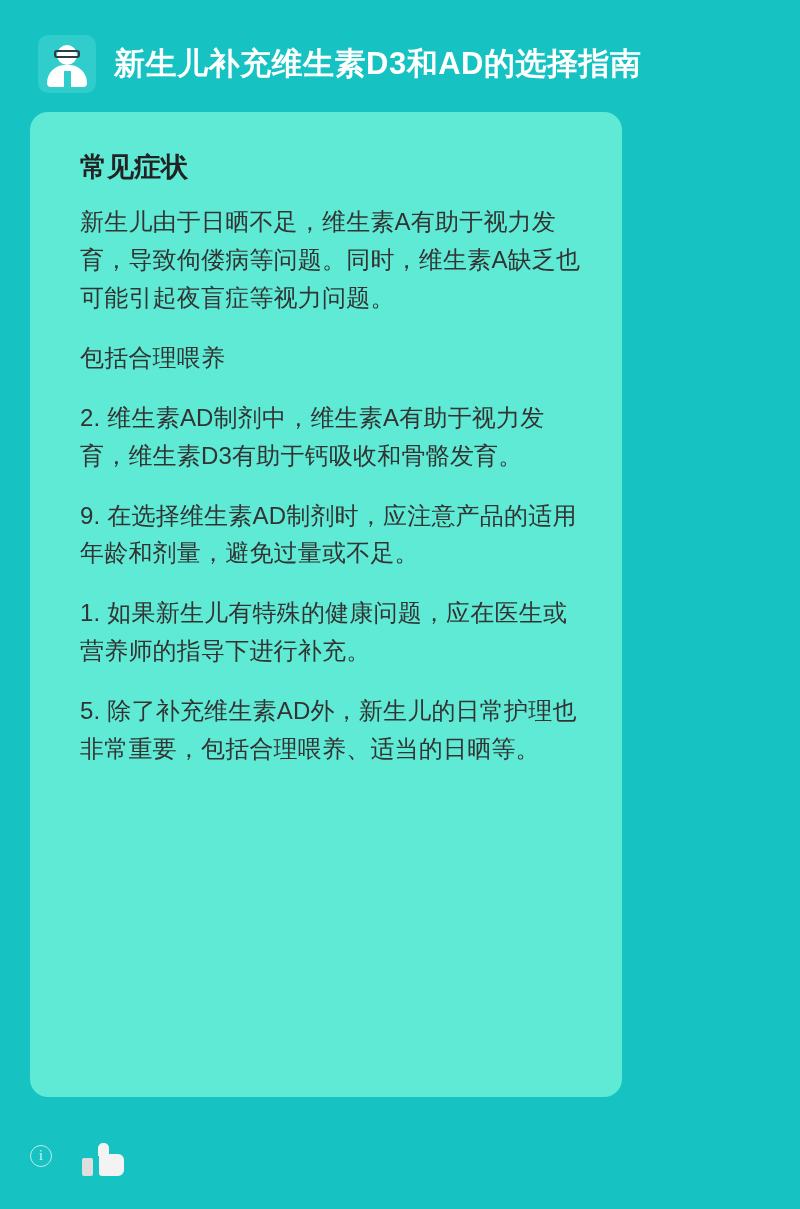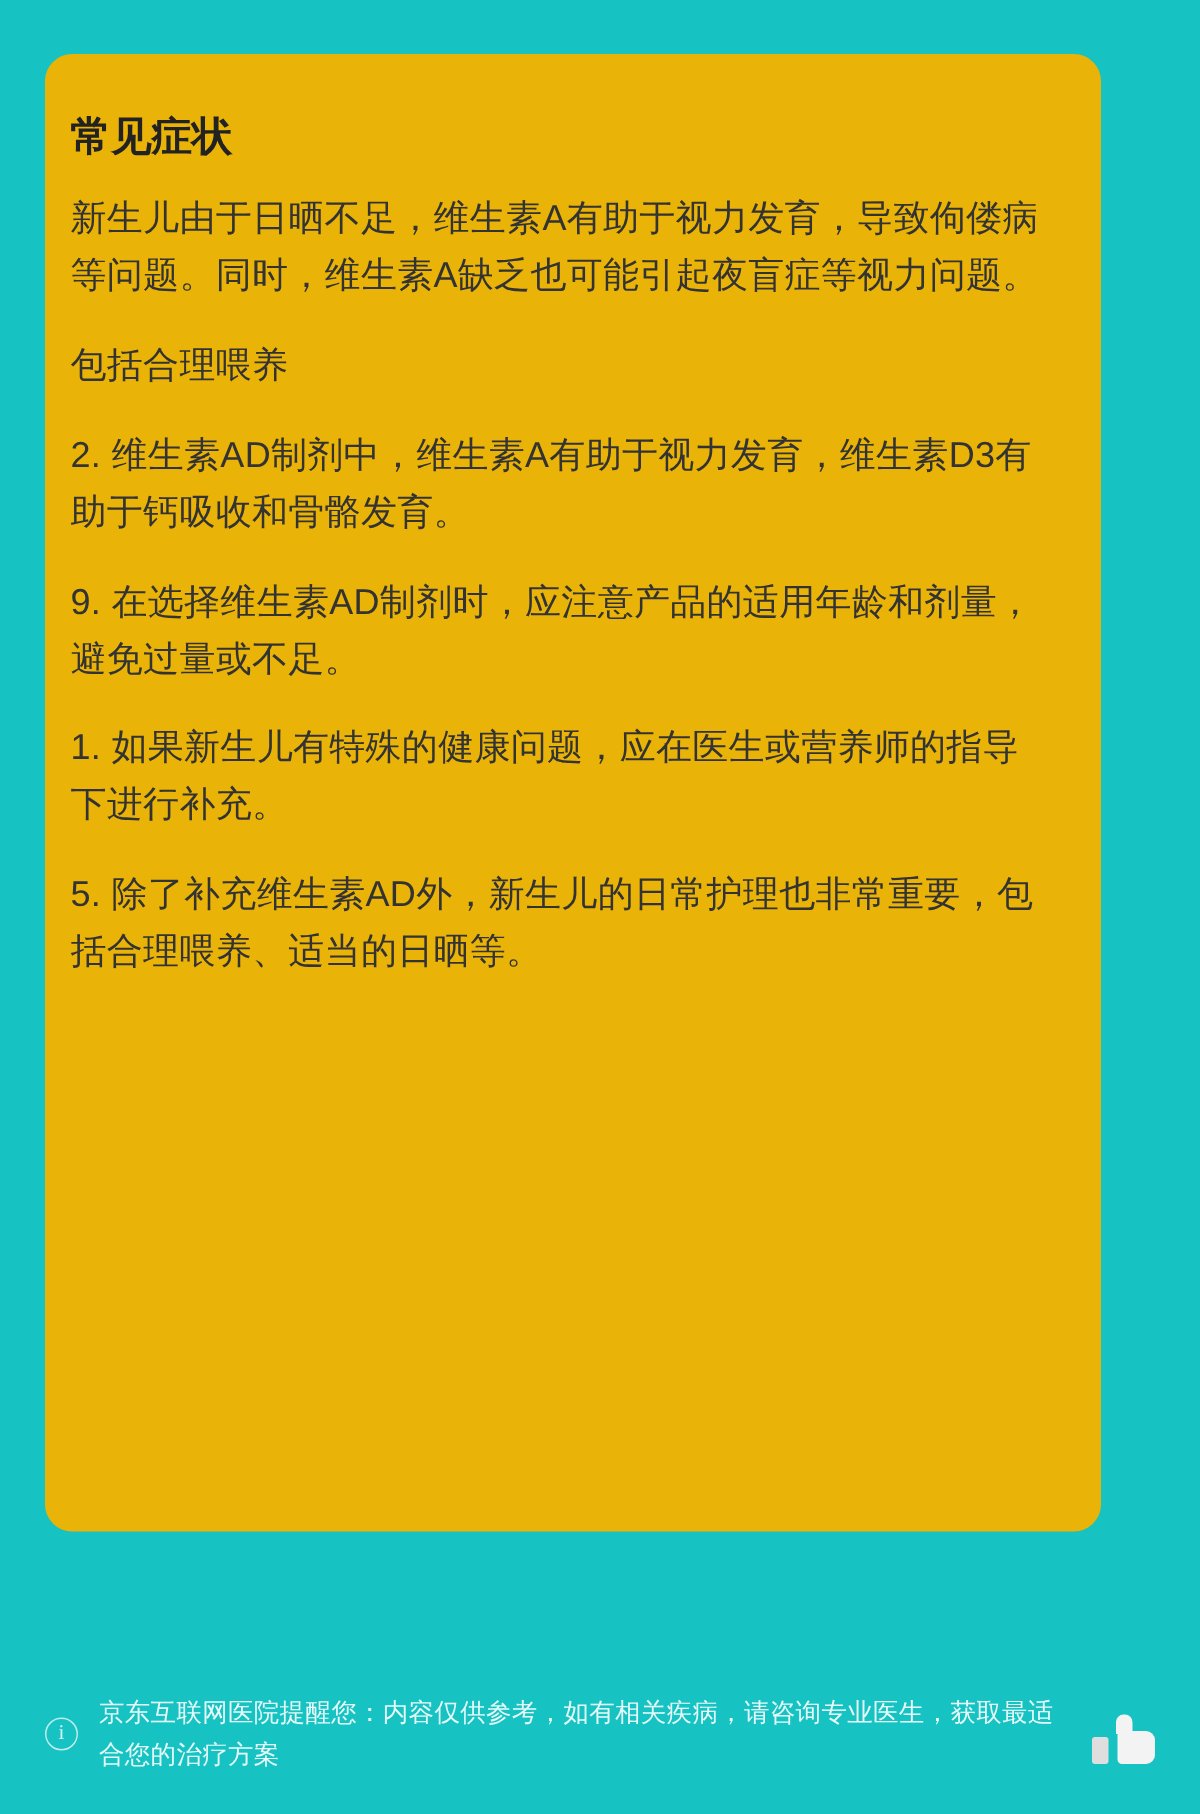--- a/index.html
+++ b/index.html
@@ -74,25 +74,25 @@
   }
   .title {
     color: #ffffff;
     font-size: 31px;
     font-weight: bold;
     letter-spacing: 0.5px;
     line-height: 1.2;
     white-space: nowrap;
   }
   .card {
-    background: #eab308;
+    background: #5eead4;
     border-radius: 18px;
     margin-top: 10px;
-    padding: 30px 34px 40px 17px;
-    width: 704px;
+    padding: 30px 34px 40px 50px;
+    width: 592px;
     height: 985px;
     overflow: hidden;
   }
   h2.section {
     font-size: 27px;
     font-weight: bold;
     color: #222222;
     margin: 8px 0 18px 0;
     line-height: 1.3;
   }
@@ -168,38 +168,46 @@
     border-radius: 5px 5px 0 0;
     right: 15px;
     bottom: 22px;
   }
 </style>
 </head>
 <body>
 
 <div class="page">
 
+  <div class="header">
+    <div class="doc-icon">
+      <div class="person-head"></div>
+      <div class="glasses"></div>
+      <div class="person-body"></div>
+      <div class="tie"></div>
+    </div>
+    <div class="title">新生儿补充维生素D3和AD的选择指南</div>
+  </div>
 
   <div class="card">
 
     <h2 class="section">常见症状</h2>
     <p class="body">新生儿由于日晒不足，维生素A有助于视力发育，导致佝偻病等问题。同时，维生素A缺乏也可能引起夜盲症等视力问题。</p>
 
     <p class="body">包括合理喂养</p>
 
     <p class="body">2. 维生素AD制剂中，维生素A有助于视力发育，维生素D3有助于钙吸收和骨骼发育。</p>
     <p class="body">9. 在选择维生素AD制剂时，应注意产品的适用年龄和剂量，避免过量或不足。</p>
     <p class="body">1. 如果新生儿有特殊的健康问题，应在医生或营养师的指导下进行补充。</p>
     <p class="body">5. 除了补充维生素AD外，新生儿的日常护理也非常重要，包括合理喂养、适当的日晒等。</p>
 
   </div>
 
   <div class="footer">
     <div class="info-icon">i</div>
-    <div class="footer-text">京东互联网医院提醒您：内容仅供参考，如有相关疾病，请咨询专业医生，获取最适合您的治疗方案</div>
     <div class="thumb">
       <div class="up"></div>
       <div class="palm"></div>
       <div class="cuff"></div>
     </div>
   </div>
 
 </div>
 
 </body></html>

